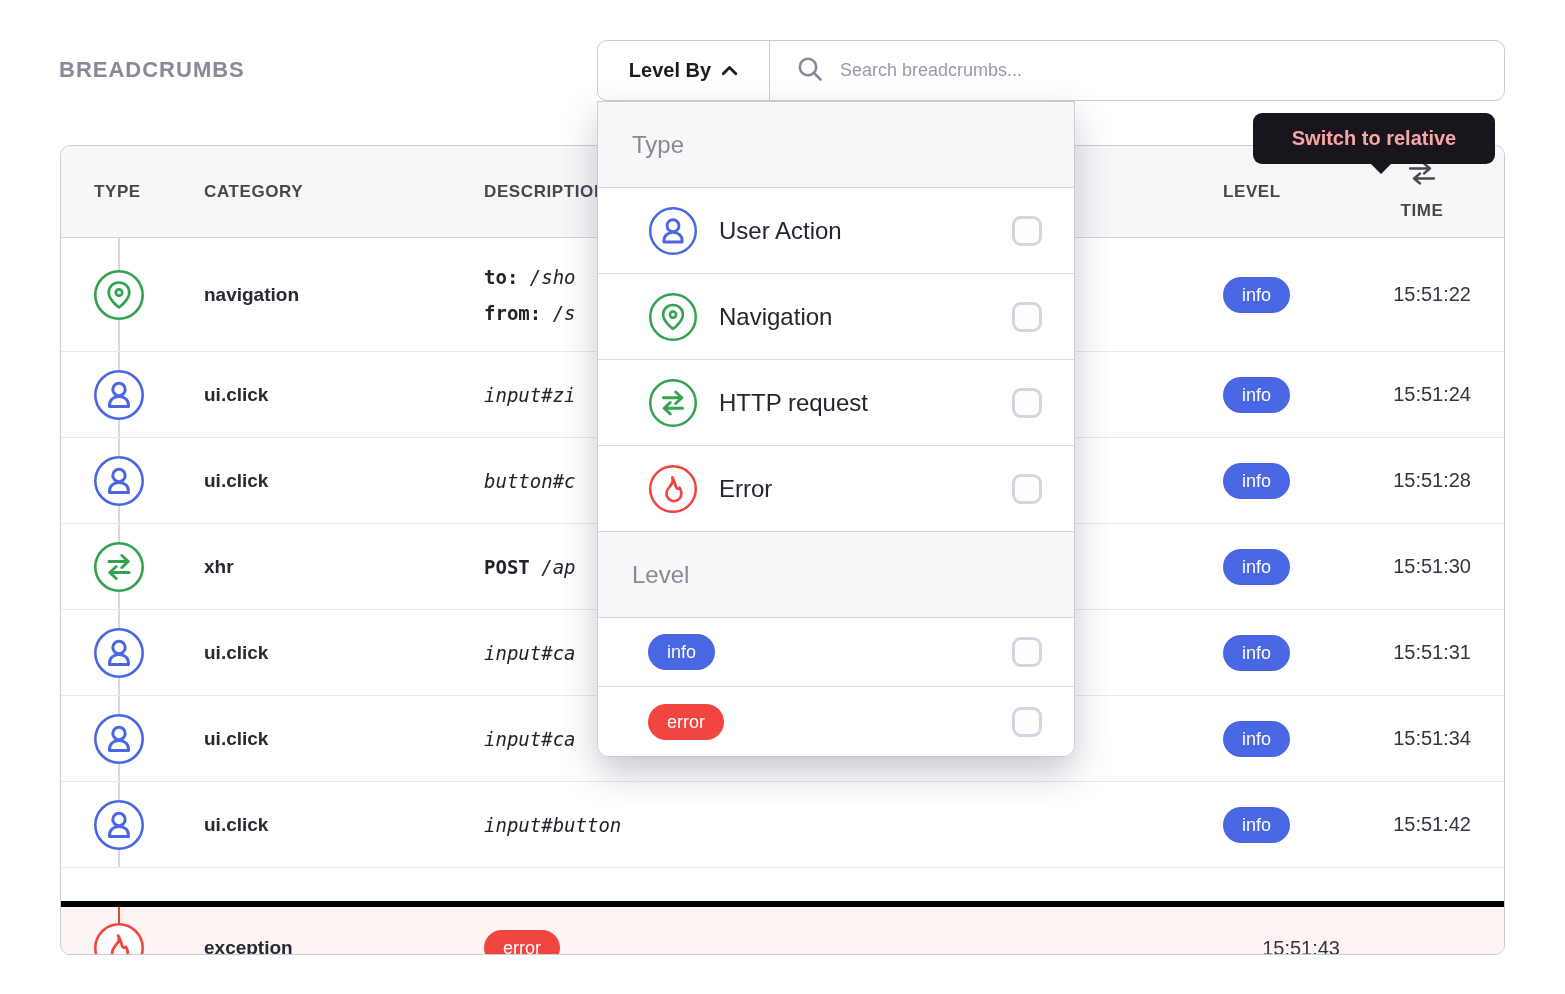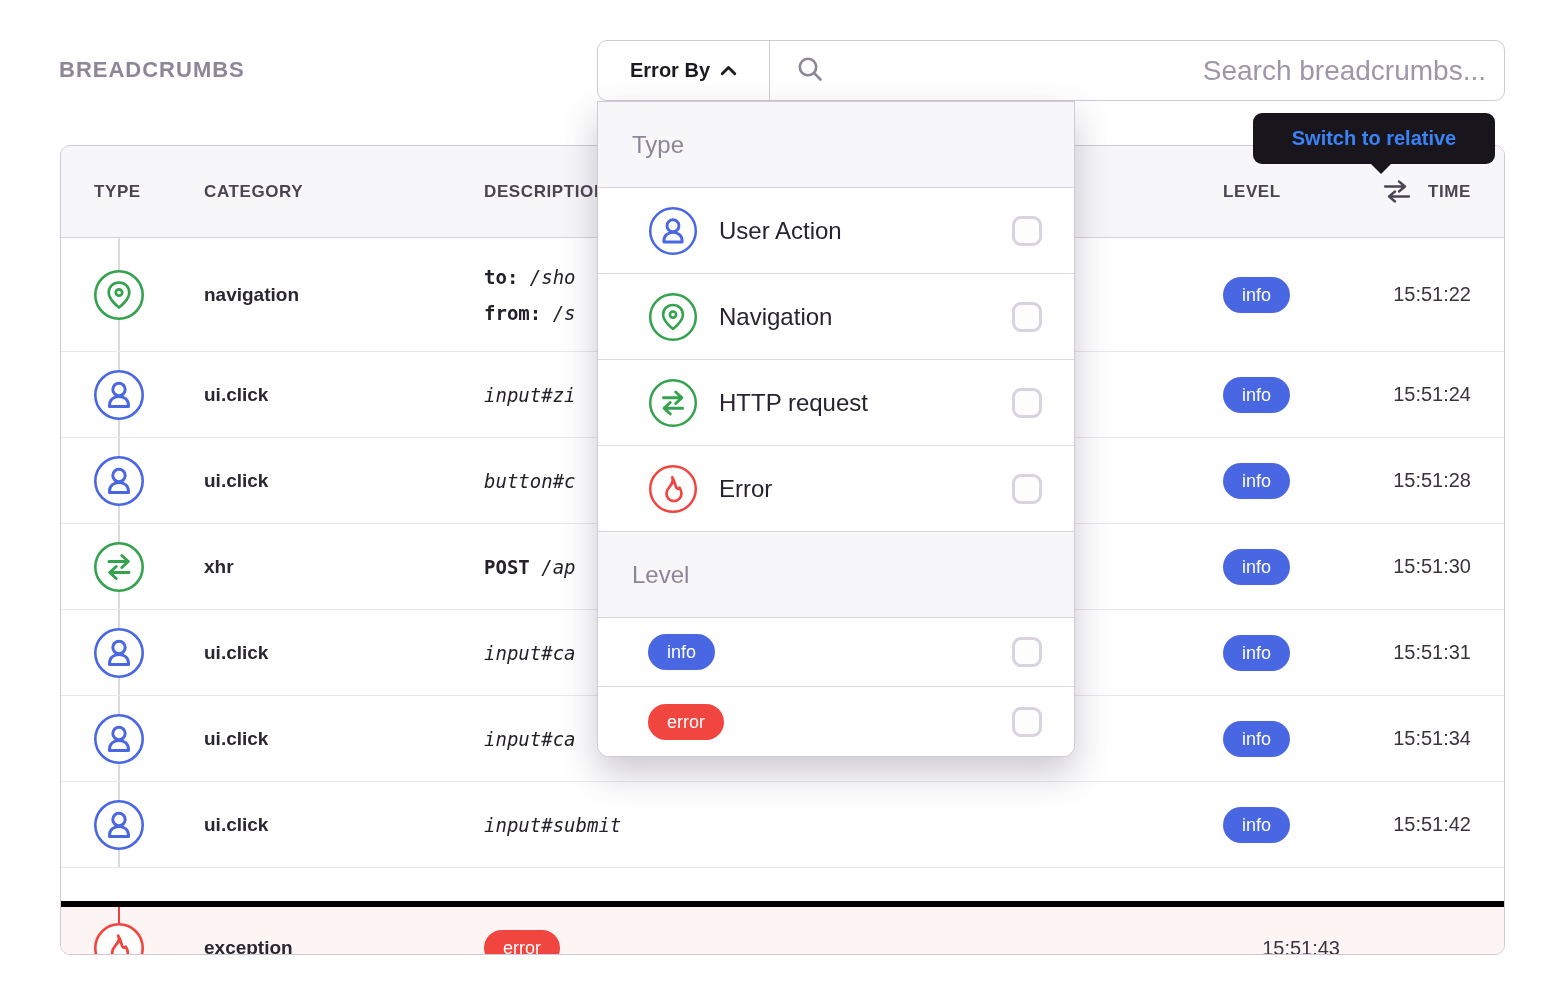--- a/index.html
+++ b/index.html
@@ -22,28 +22,28 @@
   .filter-btn {
     width:172px; display:flex; align-items:center; justify-content:center; gap:10px;
     border-right:1px solid #cfc9d6; cursor:pointer;
     font-size:20px; font-weight:bold; color:#1d1b22; border-radius:10px 0 0 0;
   }
   .filter-btn svg { display:block; }
   .search-wrap { flex:1; display:flex; align-items:center; padding:0 18px 0 26px; gap:16px; }
   .search-wrap svg { flex:none; }
   .search-input {
     flex:1; border:none; outline:none; font-family:"Liberation Sans",sans-serif;
-    font-size:28px; color:#3b82f6; background:transparent;text-align:right;
+    font-size:18px; color:#3b82f6; background:transparent;
   }
   .search-input::placeholder { color:#9d96a8; }
 
   
   .tooltip {
     position:absolute; left:1253px; top:113px; width:242px; height:51px; z-index:40;
-    background:#18161c; color:#3b82f6; border-radius:9px;
+    background:#18161c; color:#fca5a5; border-radius:9px;
     display:flex; align-items:center; justify-content:center;
     font-size:20px; font-weight:bold;
   }
   .tooltip .caret {
     position:absolute; bottom:-10px; left:117px; width:0; height:0;
     border-left:11px solid transparent; border-right:11px solid transparent;
     border-top:11px solid #18161c;
   }
 
   
@@ -54,21 +54,21 @@
   .grid-row {
     display:grid; grid-template-columns:143px 280px 1fr 150px 131px;
     align-items:center;
   }
   .thead {
     height:92px; background:#f7f7f9; border-bottom:1px solid #d7d2dd;
     font-size:17px; font-weight:bold; letter-spacing:0.6px; color:#494450;
   }
   .th-type { padding-left:33px; }
   .th-desc { white-space:nowrap; overflow:hidden; }
-  .th-time { display:flex; align-items:center; justify-content:flex-end; gap:16px; padding-right:33px; }
+  .th-time { display:flex; align-items:center; justify-content:flex-end; gap:16px; padding-right:33px;flex-direction:column; }
   .swap-glyph { cursor:pointer; display:flex; align-items:center; }
 
   .tbody { position:relative; height:718px; }
   .timeline-gray {
     position:absolute; left:56.5px; top:0; width:2px; height:630px;
     background:#dcd8e2; z-index:0;
   }
   .trow { position:relative; z-index:1; height:86px; border-bottom:1px solid #eae7ee; background:transparent; }
   .trow.tall { height:114px; }
   .trow.exception {
@@ -149,21 +149,21 @@
     </symbol>
   </defs>
 </svg>
 
 <div class="stage">
 
   <div class="page-title">BREADCRUMBS</div>
 
   <div class="filter-bar">
     <div class="filter-btn">
-      <span>Error By</span>
+      <span>Level By</span>
       <span>
         <svg width="17" height="11" viewBox="0 0 17 11">
             <polyline points="2.2,8.8 8.5,2.4 14.8,8.8" fill="none" stroke="#1d1b22" stroke-width="2.8" stroke-linecap="round" stroke-linejoin="round"></polyline>
           </svg>
       </span>
     </div>
     <div class="search-wrap">
       <span>
         <svg width="28" height="28" viewBox="0 0 28 28">
             <circle cx="12" cy="12" r="8.2" fill="none" stroke="#8d8698" stroke-width="2.6"></circle>
@@ -269,21 +269,21 @@
         <div class="time-cell">15:51:34</div>
       </div>
 
       <div class="grid-row trow">
         <div class="icon-cell">
             <svg class="circle-icon c-blue">
               <use href="#sym-user"></use>
             </svg>
           </div>
         <div class="cat">ui.click</div>
-        <div class="desc"><span class="b"></span><span class="r">input#submit</span></div>
+        <div class="desc"><span class="b"></span><span class="r">input#button</span></div>
         <div><span class="badge info">info</span></div>
         <div class="time-cell">15:51:42</div>
       </div>
 
       <div class="grid-row trow exception">
         <div class="red-line"></div>
         <div class="icon-cell">
             <svg class="circle-icon c-red">
               <use href="#sym-fire"></use>
             </svg>

